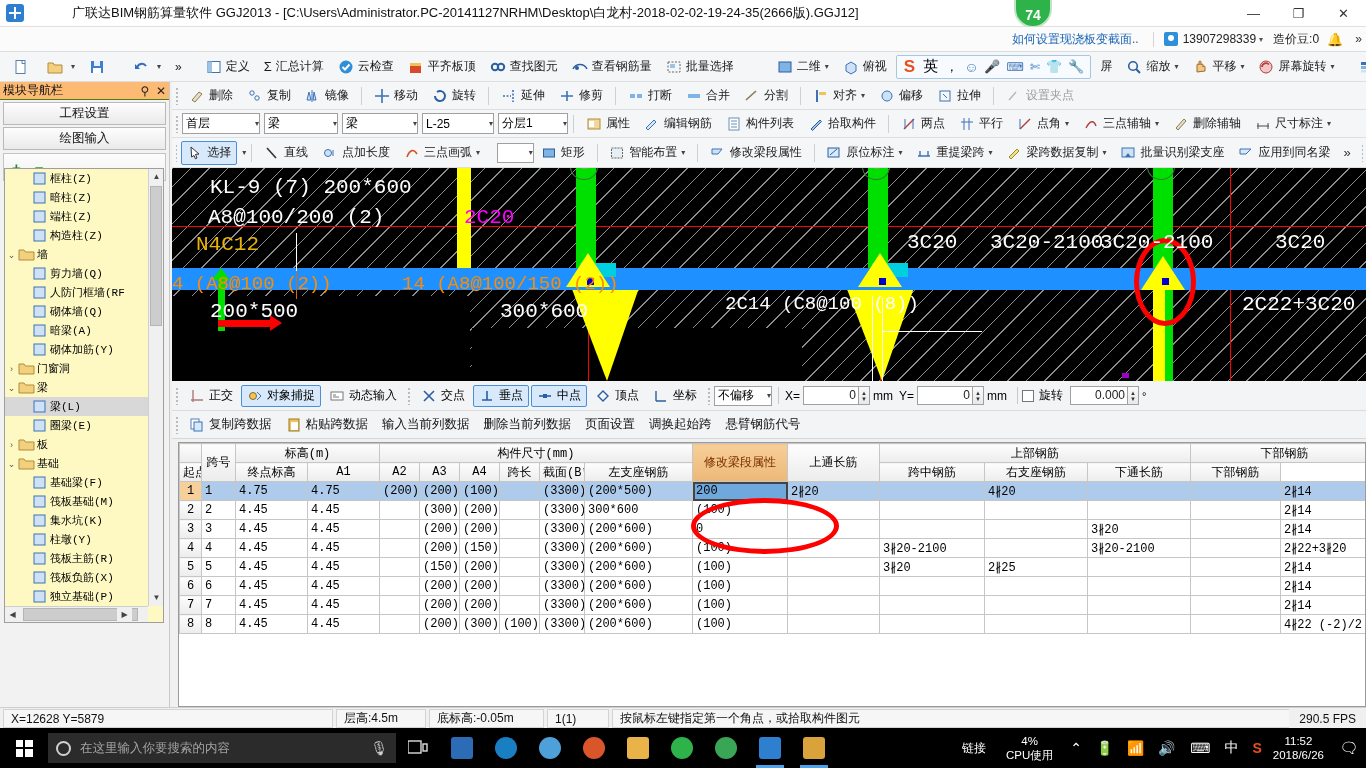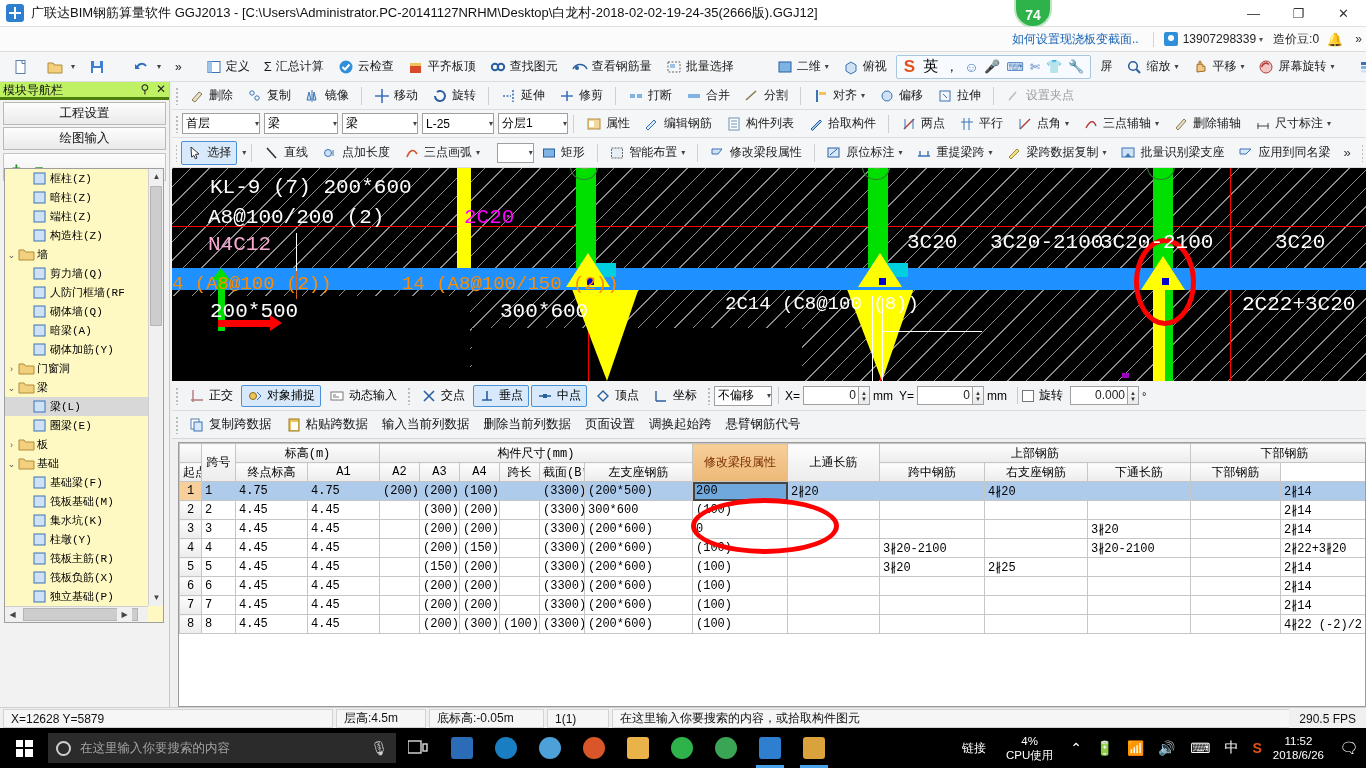--- a/index.html
+++ b/index.html
@@ -10,21 +10,21 @@
     font-family: "Liberation Sans", sans-serif;
     font-size: 12px;
     background: #f0f0f0;
   }
   #app { position: relative; width: 1366px; height: 768px; }
 
   
   .titlebar {
     position: absolute; left:0; top:0; width:1366px; height:27px;
     background: #ffffff; border-bottom: 1px solid #e0e0e0;
-    display:flex; align-items:center;
+    display:flex; align-items:center;gap:41px;
   }
   .tb-logo {
     width:18px;height:18px;margin-left:6px;margin-right:7px;border-radius:3px;
     background:#2f7fd1; color:#fff; font-size:11px; line-height:18px; text-align:center;
     position:relative;
   }
   .tb-logo:before{content:"";position:absolute;left:8px;top:3px;width:2px;height:12px;background:#fff;}
   .tb-logo:after{content:"";position:absolute;left:3px;top:8px;width:12px;height:2px;background:#fff;}
   .tb-title { font-size:13px; color:#111; white-space:nowrap; }
   .tb-spacer{flex:1;}
@@ -65,21 +65,21 @@
   .vsep{width:1px;height:18px;background:#d0d0d0;margin:0 5px;}
   .dots{width:4px;height:18px;margin:0 3px;background:
      radial-gradient(circle,#bbb 1px,transparent 1.2px) 0 0/4px 4px;}
   .caret-sm{font-size:8px;color:#444;margin-left:4px;}
   .chev-more{margin-left:auto;font-size:13px;color:#333;padding:0 6px;}
 
   .ibox{width:16px;height:16px;margin-right:4px;display:inline-block;vertical-align:middle;}
 
   
   .leftpanel{position:absolute;left:0;top:82px;width:170px;height:625px;background:#f2f2f2;border-right:1px solid #c8c8c8;}
-  .lp-head{height:18px;background:#bef264;display:flex;align-items:flex-start;border-bottom:3px solid #4d7c0f;}
+  .lp-head{height:18px;background:#fdba74;display:flex;align-items:center;border-bottom:1px solid #4d7c0f;}
   .lp-head-title{font-size:12px;color:#111;padding-left:3px;flex:1;}
   .lp-pin,.lp-x{width:16px;text-align:center;font-size:12px;color:#222;cursor:pointer;}
   .lp-btn{height:23px;margin:2px 3px;background:linear-gradient(#fdfdfd,#eaeaea);border:1px solid #b9b9b9;
           display:flex;align-items:center;justify-content:center;font-size:12.5px;color:#111;cursor:pointer;}
   .lp-toolstrip{height:28px;margin:3px;background:linear-gradient(#fdfdfd,#f0f0f0);border:1px solid #c4c4c4;display:flex;align-items:center;padding-left:8px;}
   .plus-ic{color:#2a8b2a;font-weight:bold;font-size:15px;margin-right:14px;cursor:pointer;}
   .minus-ic{color:#2a8b2a;font-weight:bold;font-size:15px;cursor:pointer;}
   .tree{position:absolute;left:4px;top:86px;width:160px;height:455px;background:#fef9c3;border:1px solid #9e9e9e;overflow:hidden;}
   .tree-inner{position:absolute;left:0;top:0;right:15px;bottom:16px;overflow:hidden;}
   .tnode{height:19px;display:flex;align-items:center;font-size:12px;color:#000;white-space:nowrap;cursor:default;}
@@ -883,21 +883,21 @@
     <div style="position:absolute;left:710px;top:163px;width:100px;height:1px;background:#fff"></div>
 
     <div class="redcircle" style="left:962px;top:70px;width:62px;height:88px"></div>
 
     <div style="position:absolute;left:950px;top:205px;width:7px;height:5px;background:#a000c0"></div>
 
     <div id="cad-labels">
         <div class="cadtext" style="left: 38px; top: 8px; color: rgb(255, 255, 255); font-size: 21px;">KL-9 (7)   200*600</div>
         <div class="cadtext" style="left: 36px; top: 38px; color: rgb(255, 255, 255); font-size: 21px;">A8@100/200 (2)</div>
         <div class="cadtext" style="left: 292px; top: 38px; color: rgb(255, 0, 255); font-size: 21px;">2C20</div>
-        <div class="cadtext" style="left: 36px; top: 65px; color: #f9a8d4; font-size: 21px;">N4C12</div>
+        <div class="cadtext" style="left: 24px; top: 65px; color: #eab308; font-size: 21px;">N4C12</div>
         <div class="cadtext" style="left: 0px; top: 105px; color: rgb(255, 140, 0); font-size: 19px;">4 (A8@100 (2))</div>
         <div class="cadtext" style="left: 230px; top: 105px; color: rgb(255, 140, 0); font-size: 19px;">14 (A8@100/150 (2))</div>
         <div class="cadtext" style="left: 38px; top: 132px; color: rgb(255, 255, 255); font-size: 21px;">200*500</div>
         <div class="cadtext" style="left: 328px; top: 132px; color: rgb(255, 255, 255); font-size: 21px;">300*600</div>
         <div class="cadtext" style="left: 553px; top: 125px; color: rgb(255, 255, 255); font-size: 19px;">2C14 (C8@100 (8))</div>
         <div class="cadtext" style="left: 735px; top: 63px; color: rgb(255, 255, 255); font-size: 21px;">3C20</div>
         <div class="cadtext" style="left: 818px; top: 63px; color: rgb(255, 255, 255); font-size: 21px;">3C20-2100</div>
         <div class="cadtext" style="left: 928px; top: 63px; color: rgb(255, 255, 255); font-size: 21px;">3C20-2100</div>
         <div class="cadtext" style="left: 1103px; top: 63px; color: rgb(255, 255, 255); font-size: 21px;">3C20</div>
         <div class="cadtext" style="left: 1070px; top: 125px; color: rgb(255, 255, 255); font-size: 21px;">2C22+3C20</div>
@@ -1235,21 +1235,21 @@
     <div class="sb-arrow" style="left:0;top:0;height:13px;line-height:13px">◀</div>
     <div class="tbl-hthumb"></div>
     <div class="sb-arrow" style="left:auto;right:0;top:0;height:13px;line-height:13px">▶</div>
   </div>
 
   <div class="statusbar">
     <div class="sb-cell sb-first" style="width:330px">X=12628 Y=5879</div>
     <div class="sb-cell" style="width:90px">层高:4.5m</div>
     <div class="sb-cell" style="width:115px">底标高:-0.05m</div>
     <div class="sb-cell" style="width:62px">1(1)</div>
-    <div class="sb-cell" style="flex:1;border-right:none">在这里输入你要搜索的内容，或拾取构件图元</div>
+    <div class="sb-cell" style="flex:1;border-right:none">按鼠标左键指定第一个角点，或拾取构件图元</div>
     <div class="sb-cell sb-flat">290.5 FPS</div>
   </div>
 
   <div class="taskbar">
     <div class="start">
       <div class="winlogo">
           <i></i>
           <i></i>
           <i></i>
           <i></i>

